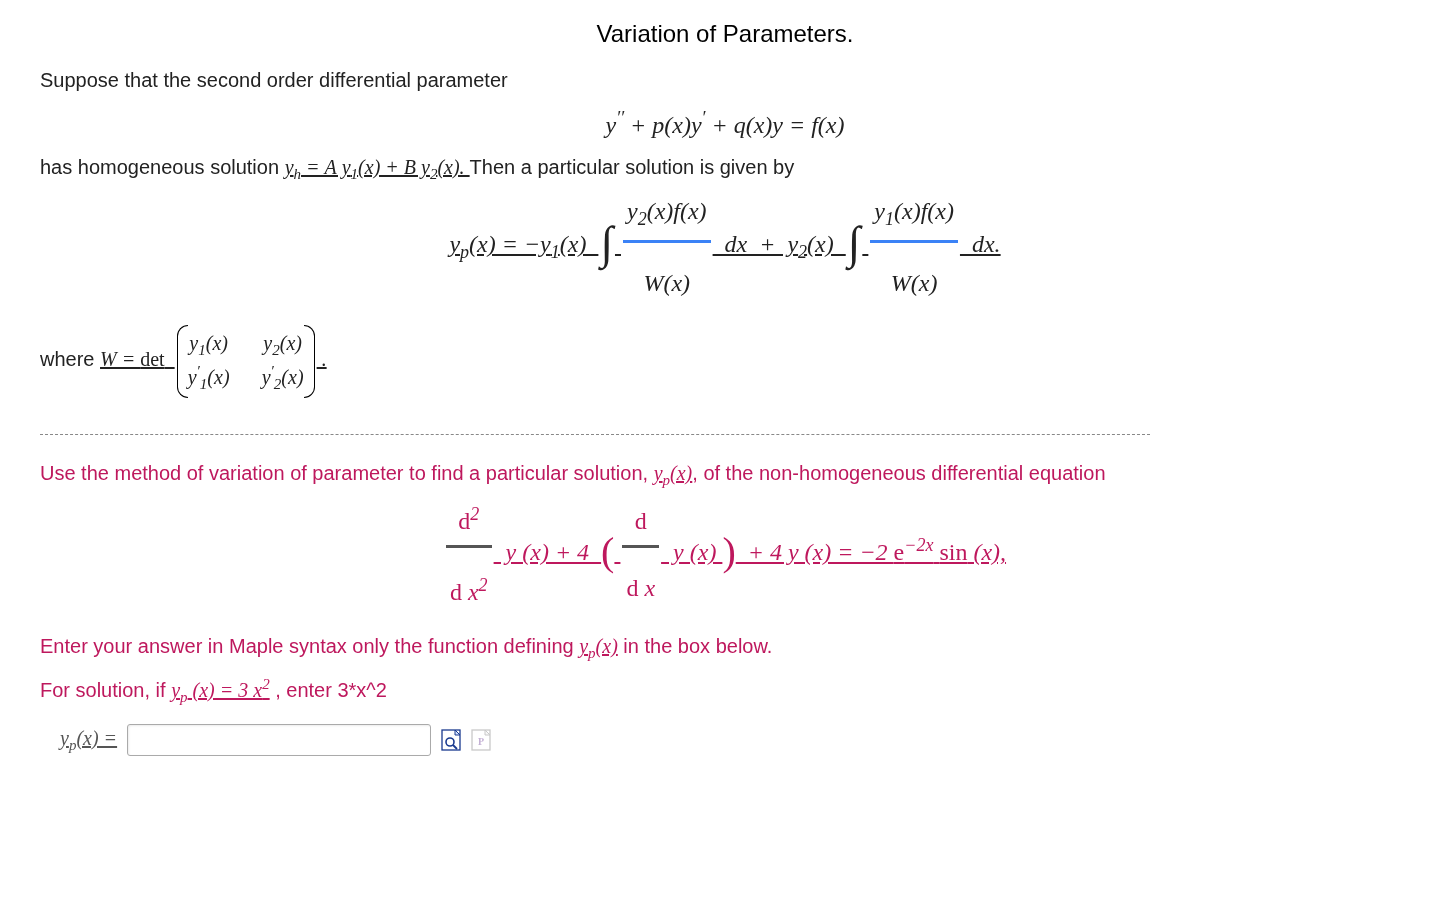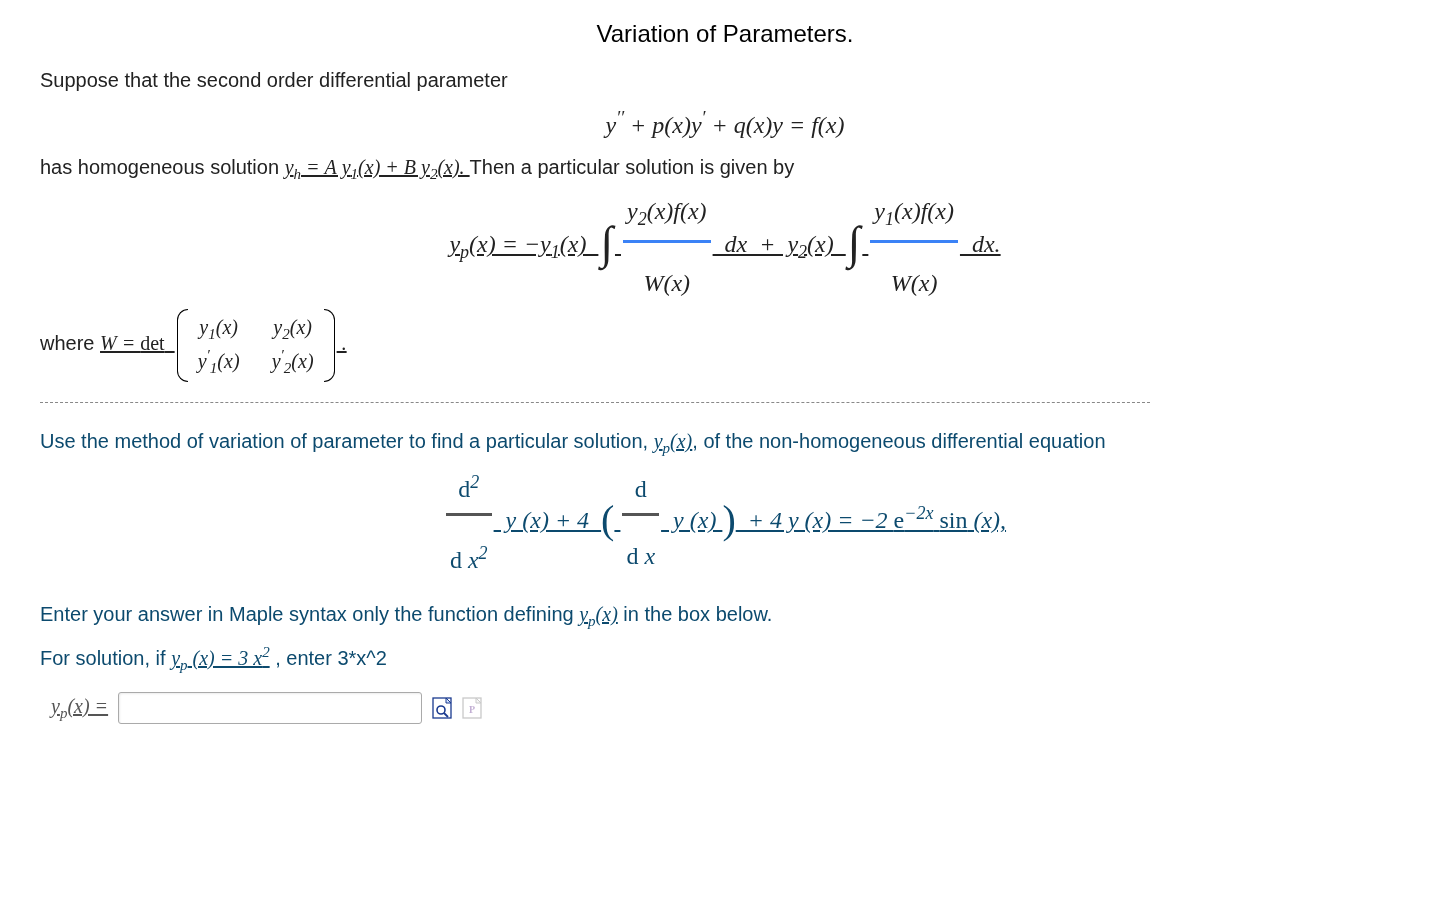--- a/index.html
+++ b/index.html
@@ -38,21 +38,21 @@
     border: none;
     border-top: 1px dashed #888;
     margin: 20px 0 24px 0;
     width: 1110px;
   }
   .answer-row {
     display: flex;
     align-items: center;
     gap: 10px;
     margin-top: 16px;
-    margin-left: 11px;
+    margin-left: 20px;
   }
   .answer-input {
     width: 290px;
     height: 26px;
     border: 1px solid #aaa;
     border-radius: 3px;
     box-shadow: inset 1px 1px 2px rgba(0,0,0,0.08);
     padding: 2px 6px;
     font-size: 14px;
   }
@@ -81,22 +81,22 @@
     position: relative;
     top: -4px;
     margin: 0 2px;
   }
   .sub { font-size: 0.75em; vertical-align: sub; }
   .sup { font-size: 0.75em; vertical-align: super; }
   .matrix {
     display: inline-block;
     vertical-align: middle;
     position: relative;
-    padding: 4px 14px;
-    margin: 0 2px;
+    padding: 4px 4px;
+    margin: 16px 2px;
   }
   .matrix::before, .matrix::after {
     content: "";
     position: absolute;
     top: 0; bottom: 0;
     width: 10px;
     border: 1.5px solid #000;
   }
   .matrix::before { left: 0; border-right: none; border-radius: 14px 0 0 14px; }
   .matrix::after  { right: 0; border-left: none; border-radius: 0 14px 14px 0; }
@@ -104,21 +104,21 @@
   .mrow > span { min-width: 56px; text-align: center; white-space: nowrap;}
   .bigparen-l, .bigparen-r {
     font-size: 40px;
     vertical-align: middle;
     font-style: normal;
     line-height: 0.7;
     display: inline-block;
     position: relative;
     top: -3px;
   }
-  .q-section .para, .q-section .math-display { color: #0c4a6e; }
+  .q-section .para, .q-section .math-display { color: #be185d; }
   .q-section .frac .num { border-bottom-color:#555; }
 </style>
 </head>
 <body>
 
 <div class="title">Variation of Parameters.</div>
 
 <div class="para">Suppose that the second order differential parameter</div>
 
 <div class="math-display">

